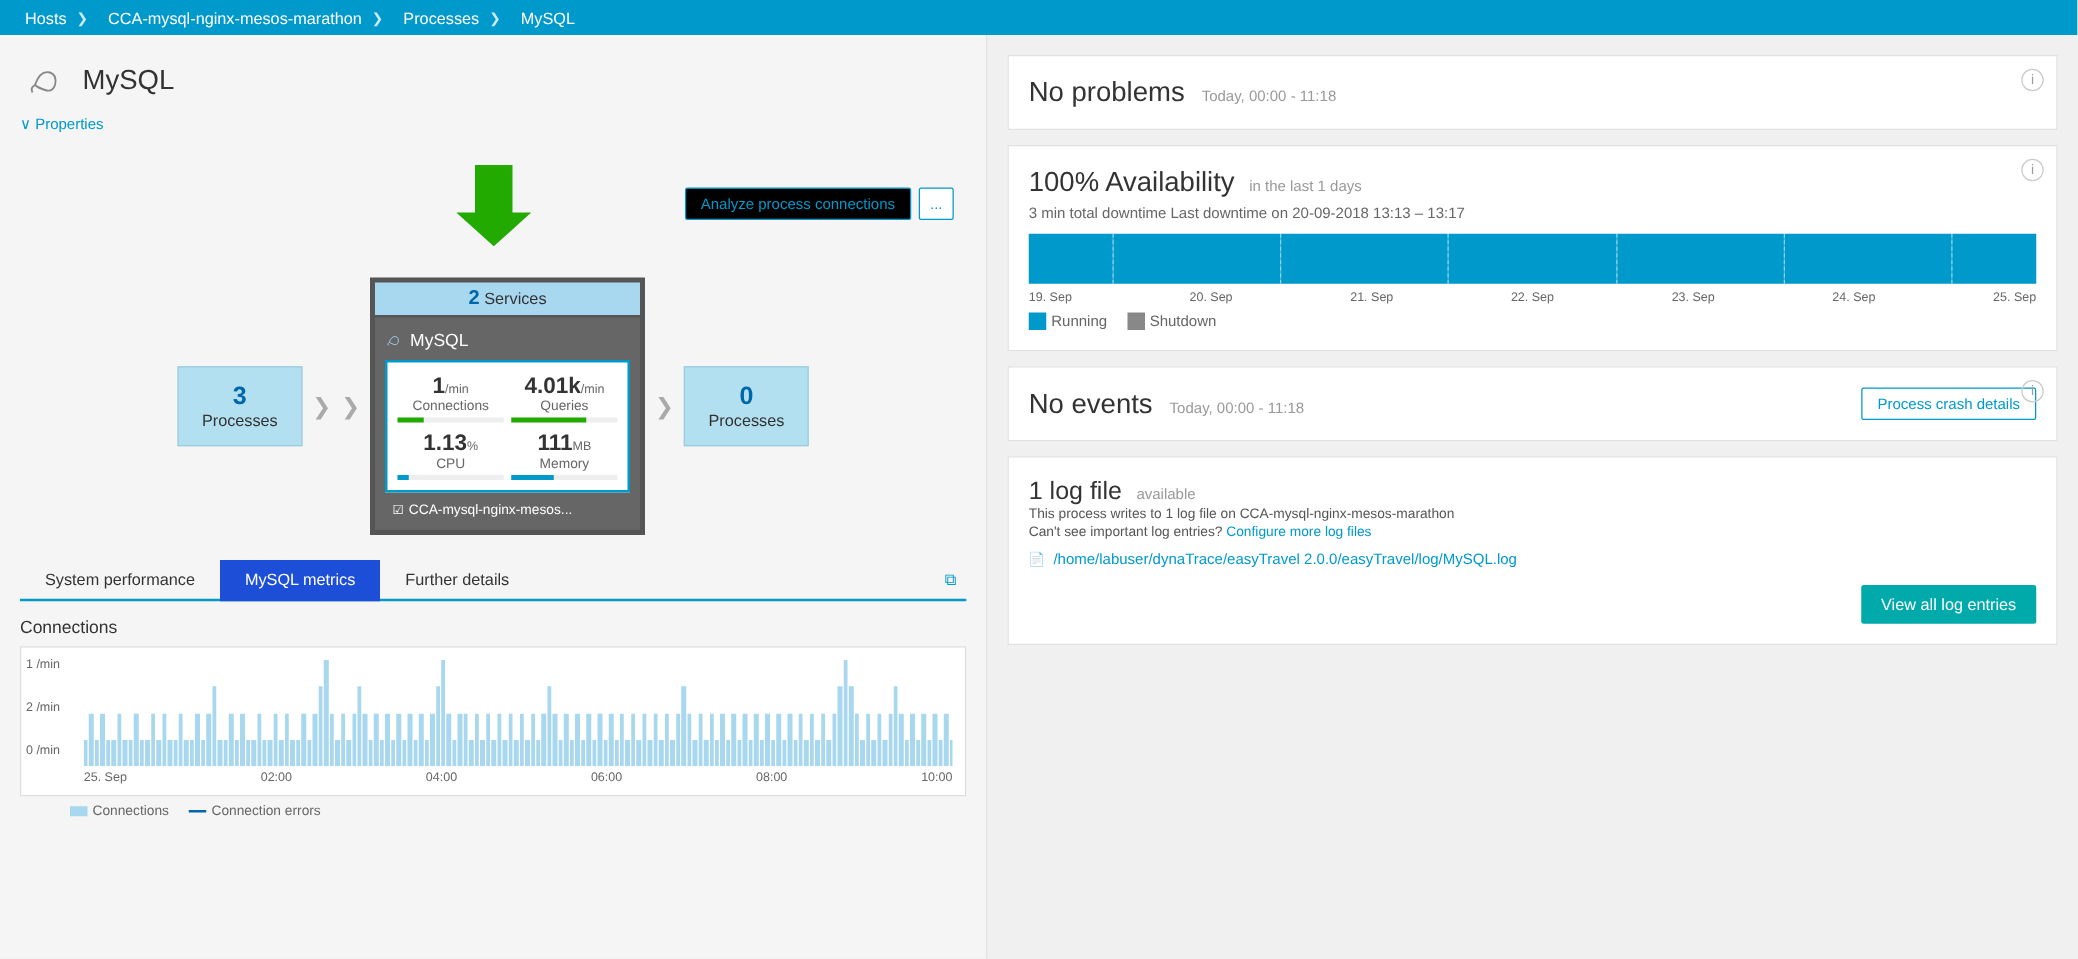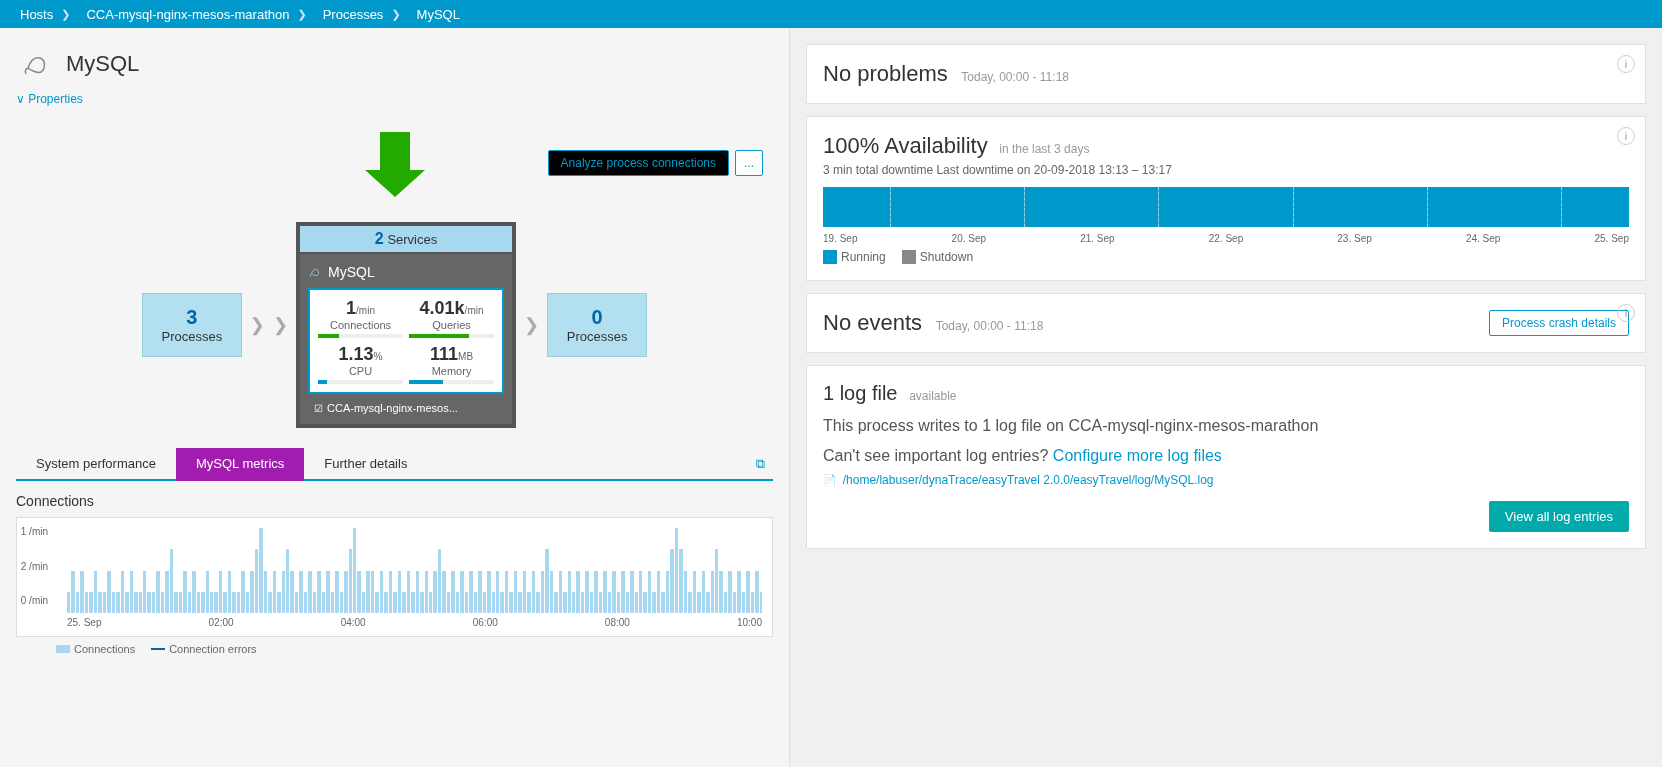--- a/index.html
+++ b/index.html
@@ -250,21 +250,21 @@
     }
     .tab {
       padding: 8px 20px;
       font-size: 13px;
       cursor: pointer;
       color: #333;
       border-bottom: 2px solid transparent;
       margin-bottom: -2px;
     }
     .tab.active {
-      background: #a21caf;
+      background: #1d4ed8;
       color: white;
     }
     .tab-external {
       margin-left: auto;
       padding: 6px 8px;
       color: #0099cc;
       cursor: pointer;
     }
 
     
@@ -471,23 +471,23 @@
       font-size: 20px;
       font-weight: normal;
       color: #333;
     }
     .log-available {
       font-size: 12px;
       color: #999;
       margin-left: 8px;
     }
     .log-desc {
-      font-size: 16px;
+      font-size: 11px;
       color: #555;
-      margin: 12px 0 3px;
+      margin: 0 0 3px;
     }
     .configure-link {
       color: #0099cc;
       cursor: pointer;
       text-decoration: none;
     }
     .log-file-link {
       color: #0099cc;
       font-size: 12px;
       cursor: pointer;
@@ -833,21 +833,21 @@
 
     <div class="right-card">
       <div class="card-info-icon">i</div>
       <span class="no-problems-title">No problems</span>
       <span class="time-range">Today, 00:00 - 11:18</span>
     </div>
 
     <div class="right-card">
       <div class="card-info-icon">i</div>
       <span class="availability-title">100% Availability</span>
-      <span class="availability-sub">in the last 3 days</span>
+      <span class="availability-sub">in the last 1 days</span>
       <div class="downtime-text">3 min total downtime Last downtime on 20-09-2018 13:13 – 13:17</div>
       <div class="avail-chart">
         <div class="avail-grid-lines">
           <div class="avail-grid-line"></div>
           <div class="avail-grid-line"></div>
           <div class="avail-grid-line"></div>
           <div class="avail-grid-line"></div>
           <div class="avail-grid-line"></div>
           <div class="avail-grid-line"></div>
         </div>

